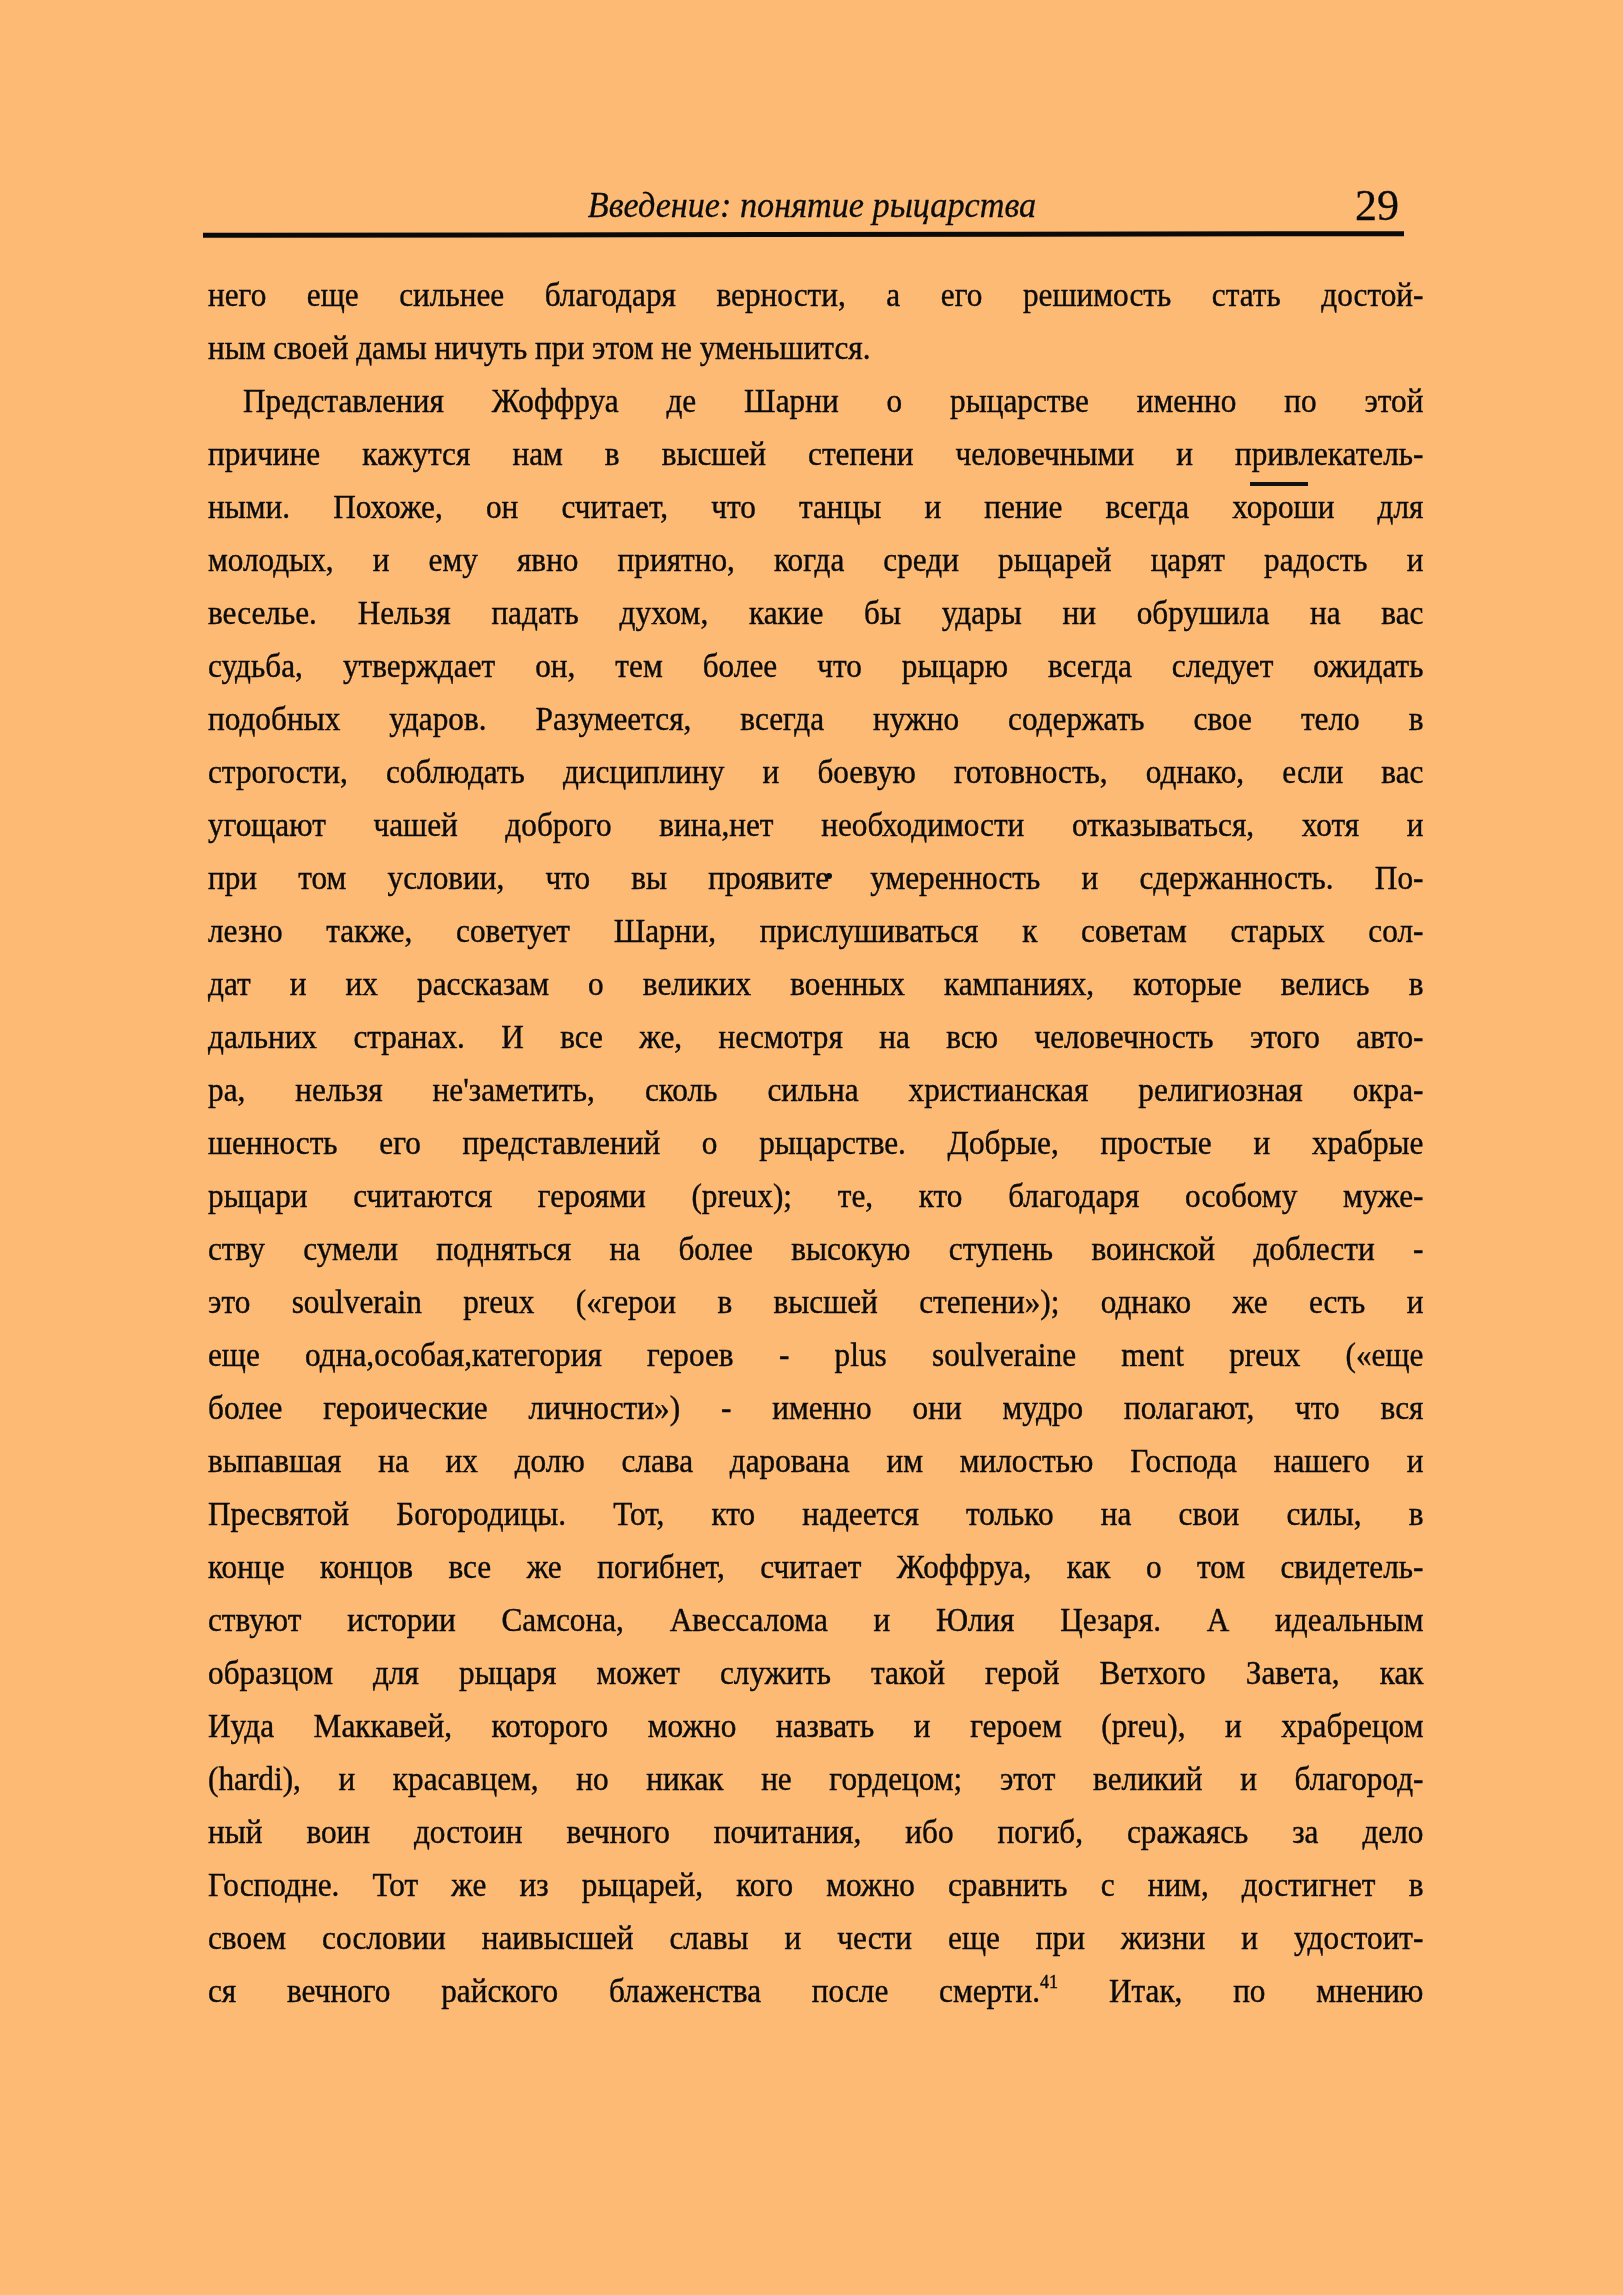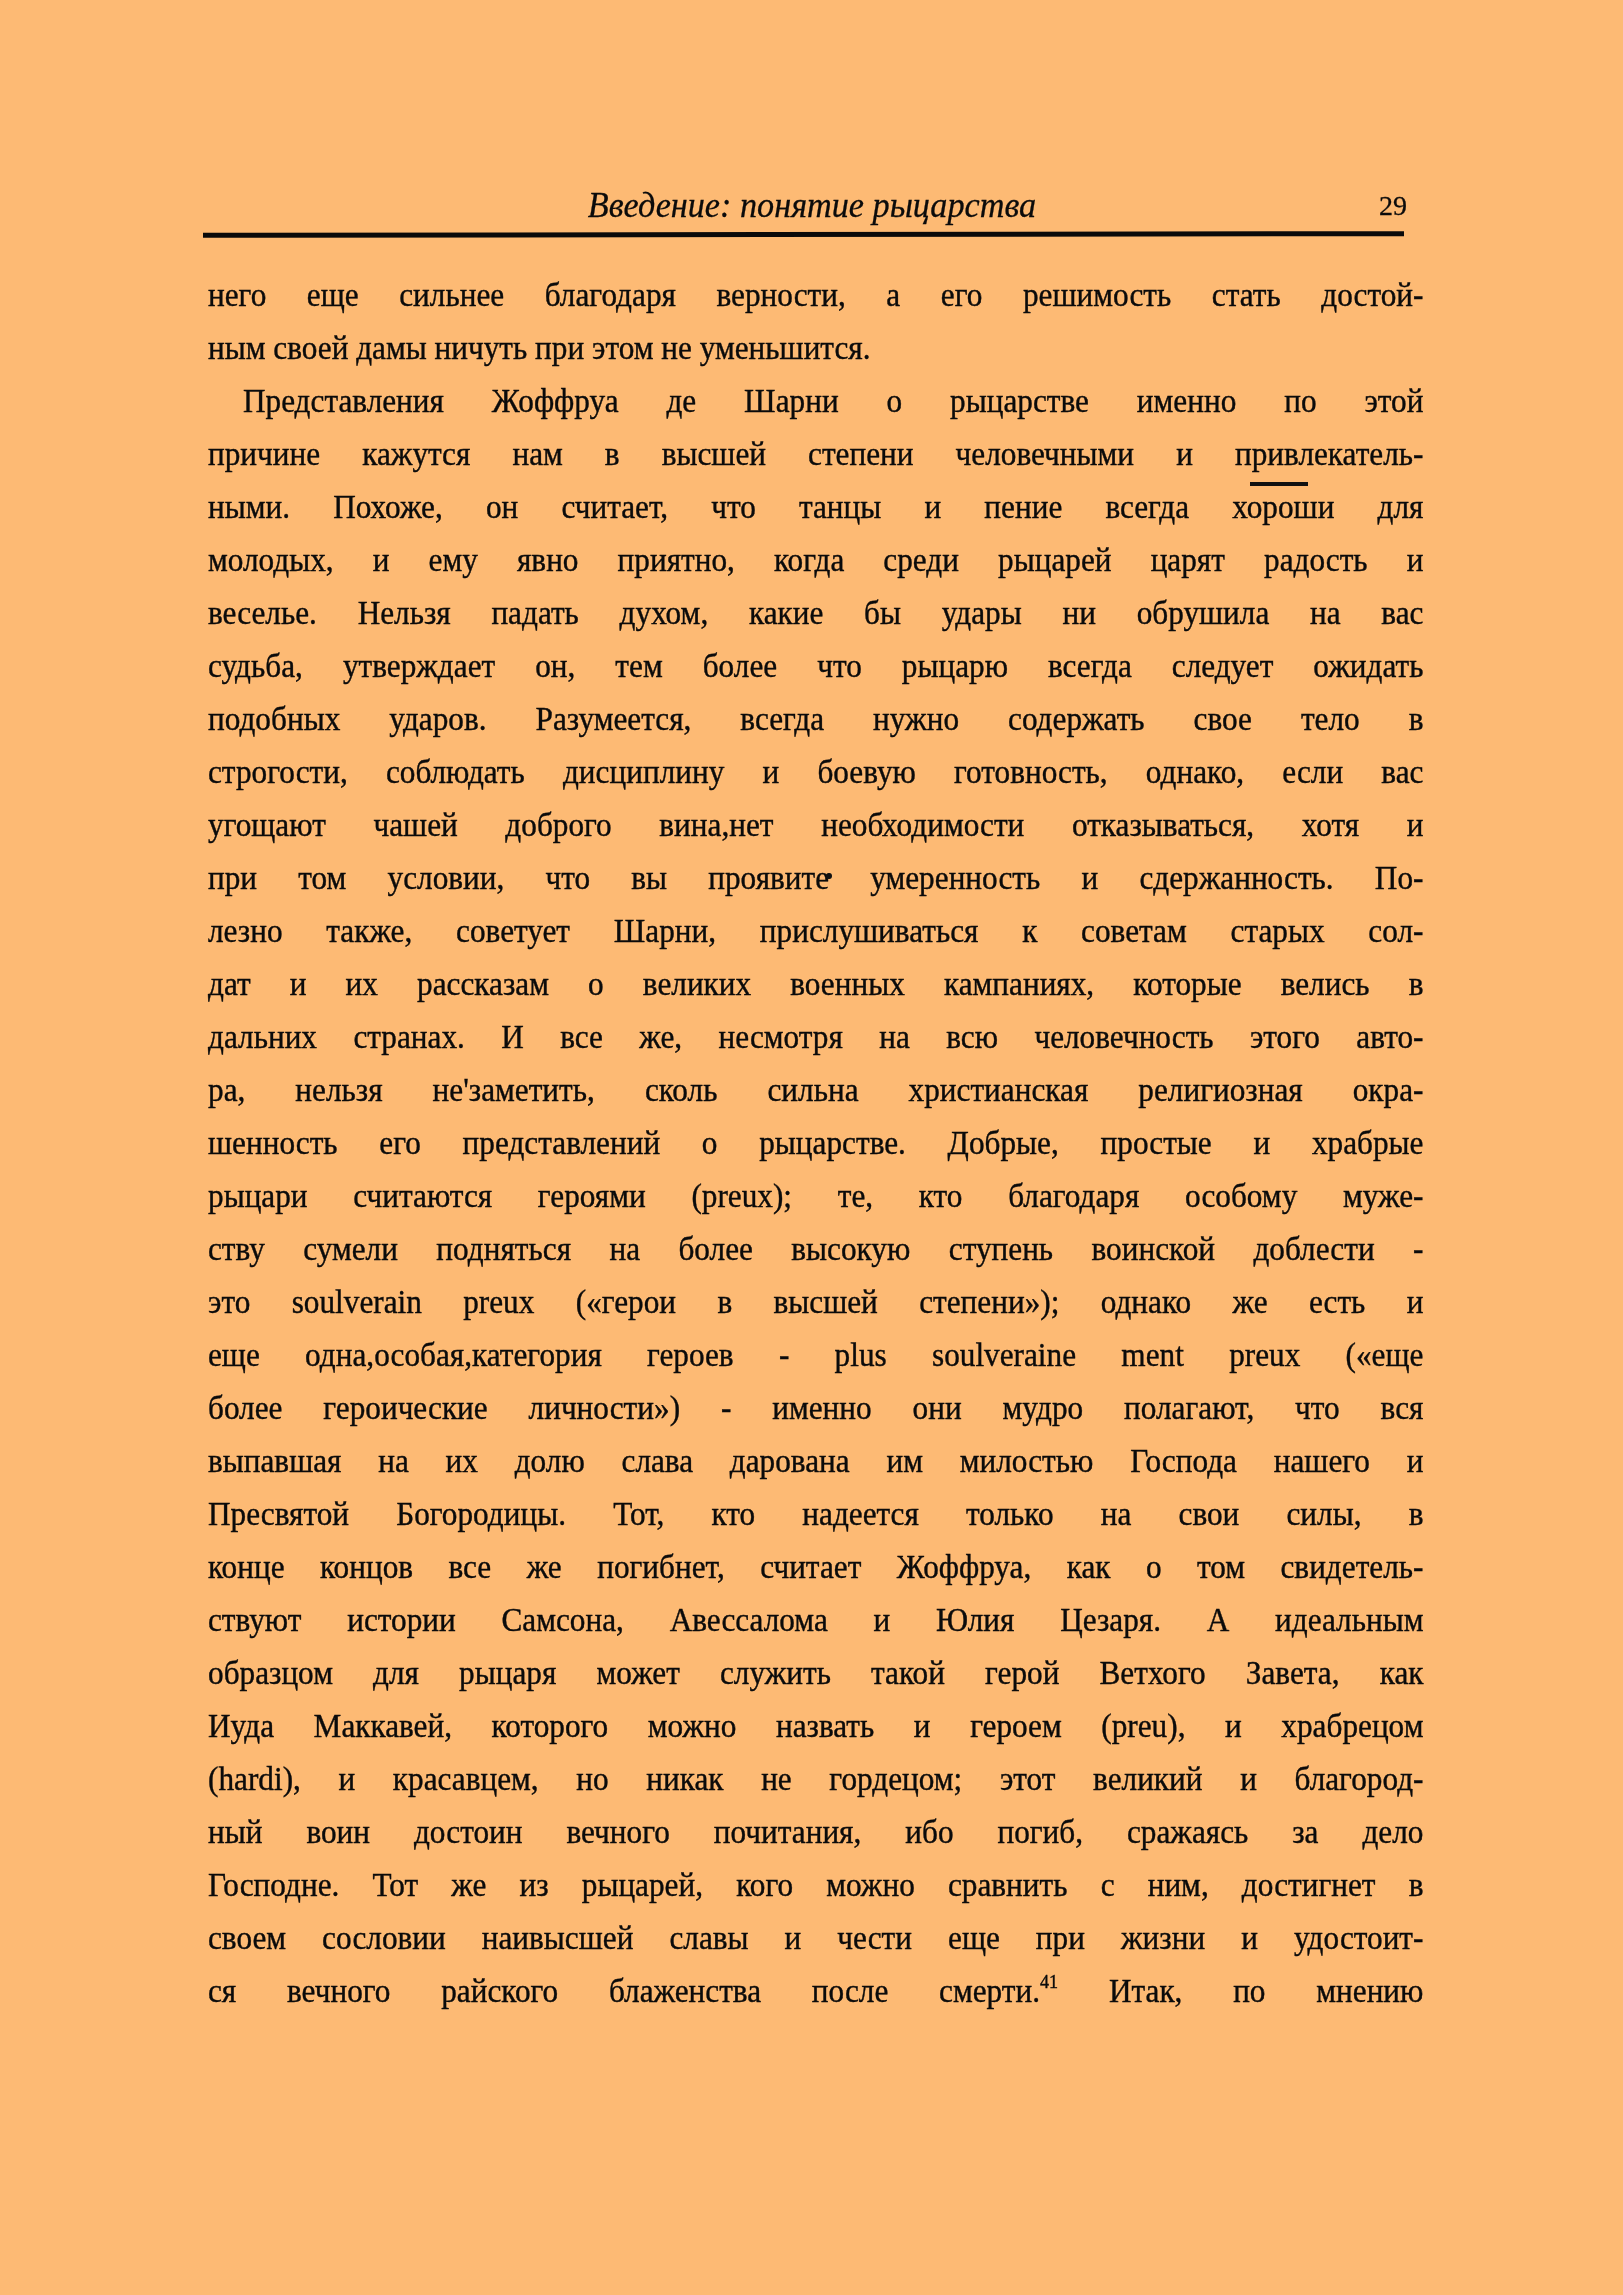--- a/index.html
+++ b/index.html
@@ -20,22 +20,22 @@
     transform: translateX(-50%) scaleX(0.95);
     font-style: italic;
     font-size: 36px;
     line-height: 40px;
     white-space: nowrap;
     -webkit-text-stroke: 0.3px #0b0b0b;
   }
   .pagenum {
     position: absolute;
     top: 187px;
-    right: 216px;
-    font-size: 28px;
+    right: 224px;
+    font-size: 44px;
     line-height: 38px;
     -webkit-text-stroke: 0.3px #0b0b0b;
   }
   .rule {
     position: absolute;
     left: 203px;
     top: 232px;
     width: 1201px;
     height: 5px;
     background: #0a0a0a;

